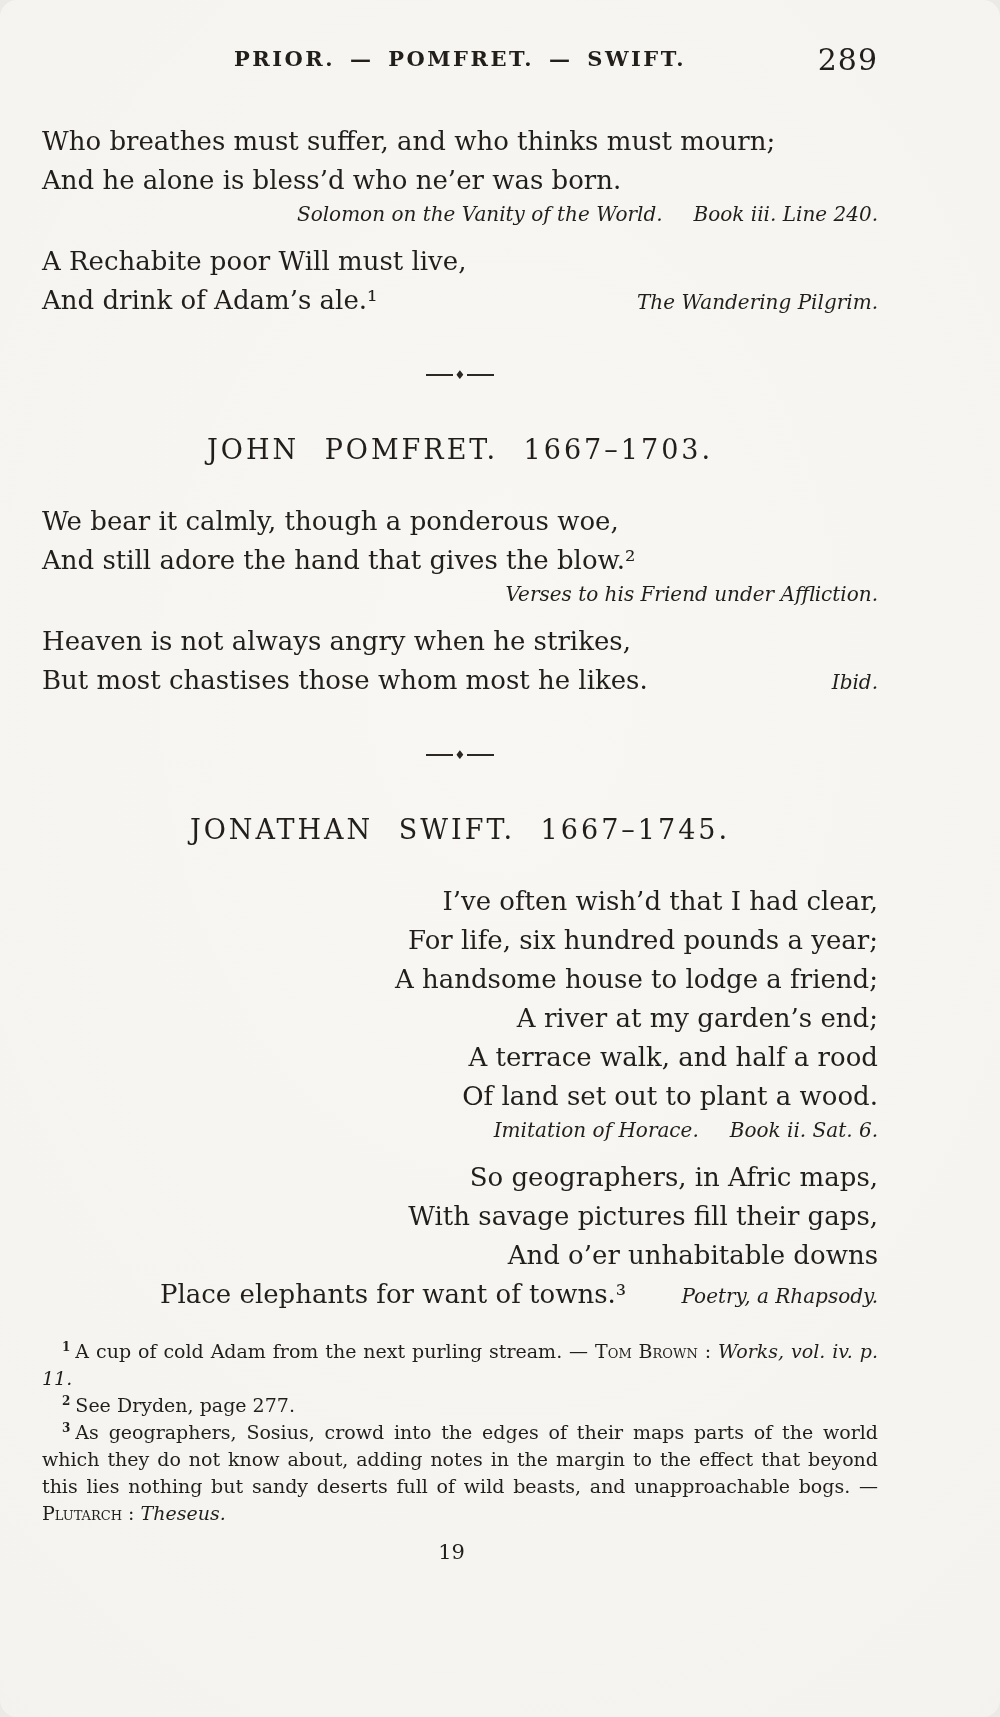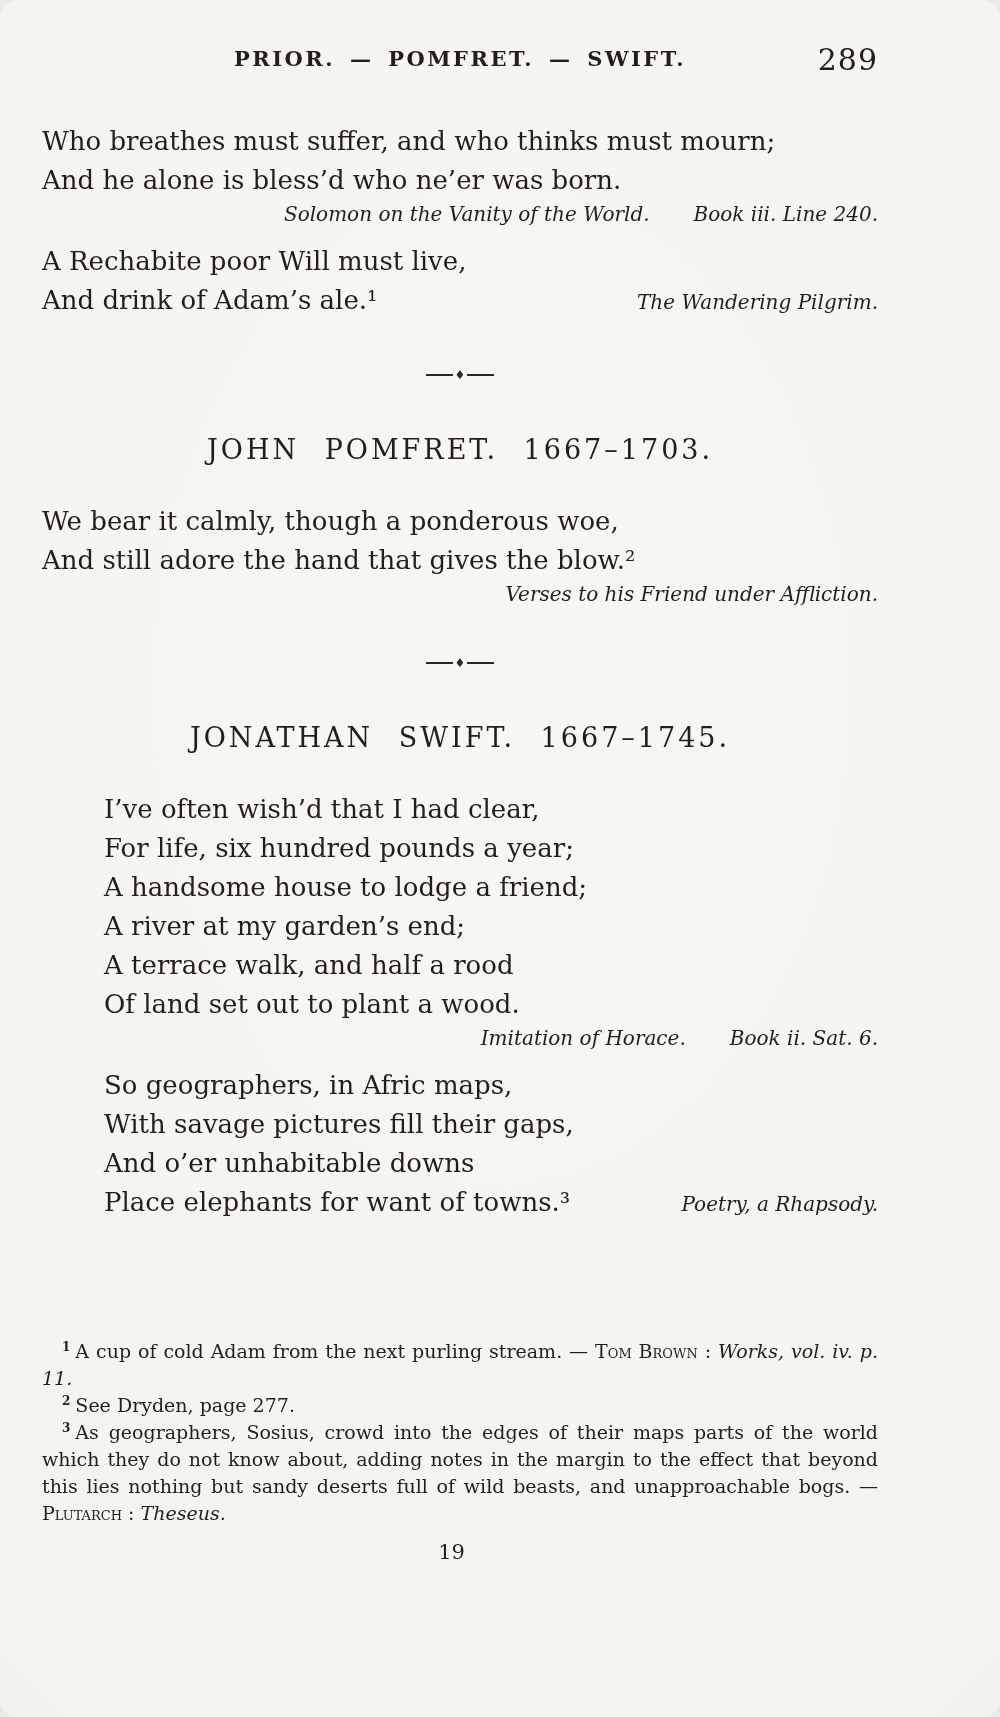--- a/index.html
+++ b/index.html
@@ -19,33 +19,33 @@
     background: radial-gradient(120% 100% at 50% 40%, #f8f7f4 0%, #f4f3ef 70%, #ebeae6 100%);
     border-radius: 17px;
   }
   .page-header { position: relative; text-align: center; height: 42px; margin-bottom: 34px; }
   .running-title { font-size: 21px; font-weight: bold; letter-spacing: 2.5px; word-spacing: 5px; }
   .page-number { position: absolute; top: -4px; right: 0; font-size: 30px; letter-spacing: 1px; }
 
   .quote { margin-bottom: 14px; }
   .quote .line { font-size: 26px; line-height: 39px; }
   .line-row { display: flex; justify-content: space-between; align-items: baseline; }
-  .attr-line { display: flex; justify-content: flex-end; align-items: baseline; gap: 44px; min-height: 28px; }
+  .attr-line { display: flex; justify-content: flex-end; align-items: baseline; gap: 31px; min-height: 28px; }
   .attribution { font-style: italic; font-size: 20px; line-height: 28px; white-space: nowrap; }
 
   .divider { display: flex; align-items: center; justify-content: center; margin: 48px 0 50px; }
   .divider-line { width: 27px; height: 2px; background: #2c2823; }
   .divider-diamond { font-size: 12px; line-height: 14px; padding: 0 2px; color: #2c2823; }
 
   .section-heading {
     text-align: center; font-size: 27px; font-weight: normal;
     letter-spacing: 3px; word-spacing: 14px; line-height: 36px; margin-bottom: 34px;
   }
 
-  .indented .line { margin-left: 62px; }
+  .indented .line { margin-left: 118px; text-align: right; }
 
   .footnotes {
     position: absolute; left: 42px; right: 122px; top: 1338px;
     font-size: 19px; line-height: 27px; text-align: justify;
   }
   .footnote { text-indent: 20px; }
   .fn-marker { font-size: 12px; font-weight: bold; vertical-align: super; line-height: 0; margin-right: 5px; }
   .sc { font-variant: small-caps; }
   .it { font-style: italic; }
 
@@ -90,20 +90,27 @@
     <h2 class="section-heading">JOHN POMFRET. 1667–1703.</h2>
 
     <figure class="quote">
       <p class="line">We bear it calmly, though a ponderous woe,</p>
       <p class="line">And still adore the hand that gives the blow.²</p>
       <figcaption class="attr-line">
         <span class="attribution">Verses to his Friend under Affliction.</span>
       </figcaption>
     </figure>
 
+    <figure class="quote">
+      <p class="line">Heaven is not always angry when he strikes,</p>
+      <div class="line-row">
+        <span class="line">But most chastises those whom most he likes.</span>
+        <span class="attribution">Ibid.</span>
+      </div>
+    </figure>
   </section>
 
   <div class="divider">
     <span class="divider-line"></span>
     <span class="divider-diamond">♦</span>
     <span class="divider-line"></span>
   </div>
 
   <section>
     <h2 class="section-heading">JONATHAN SWIFT. 1667–1745.</h2>

